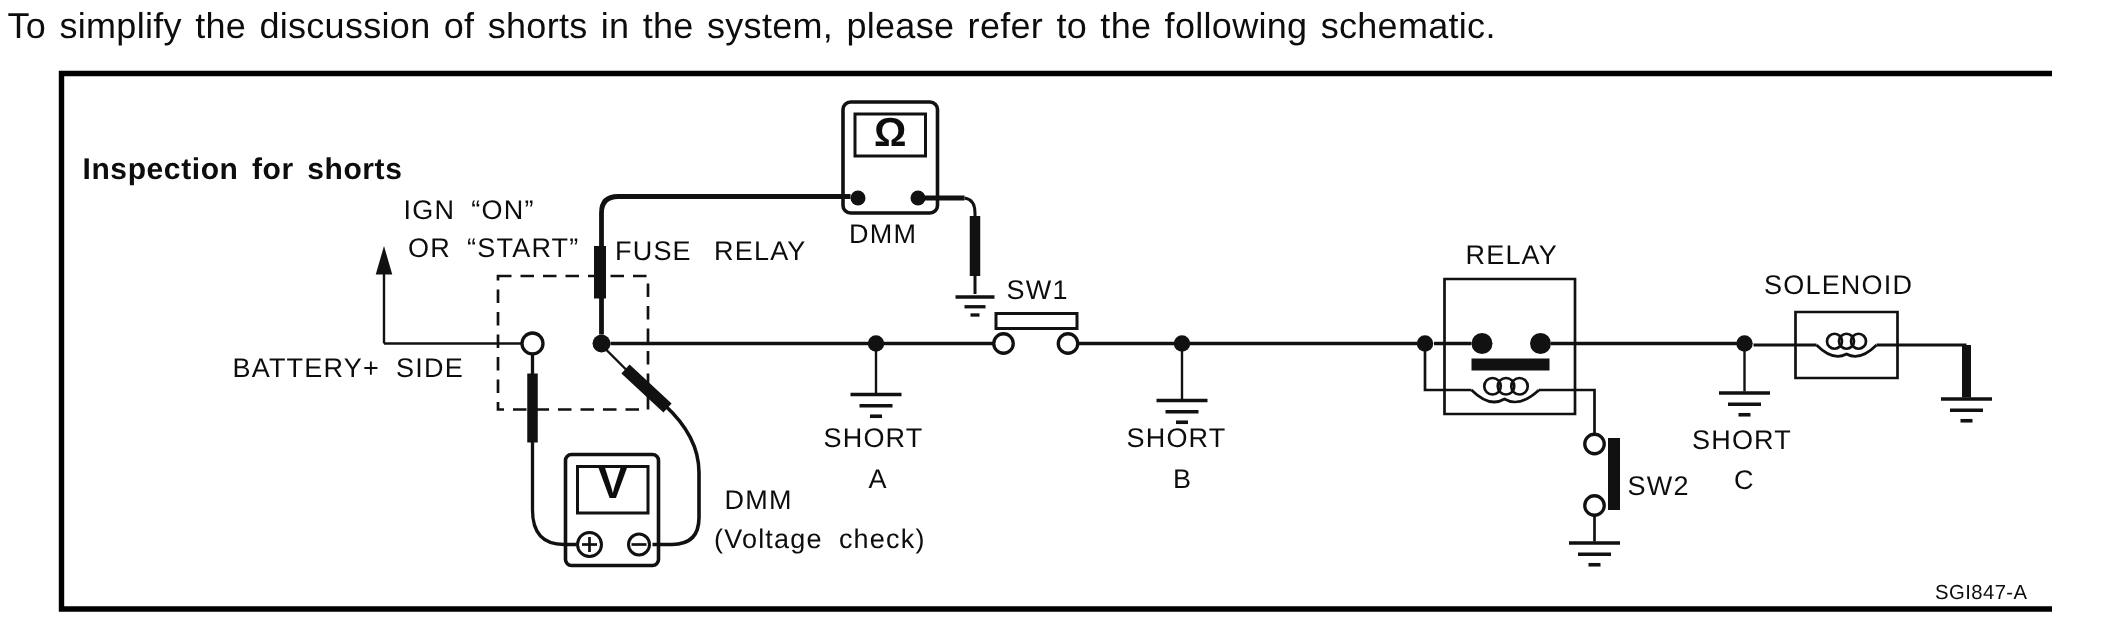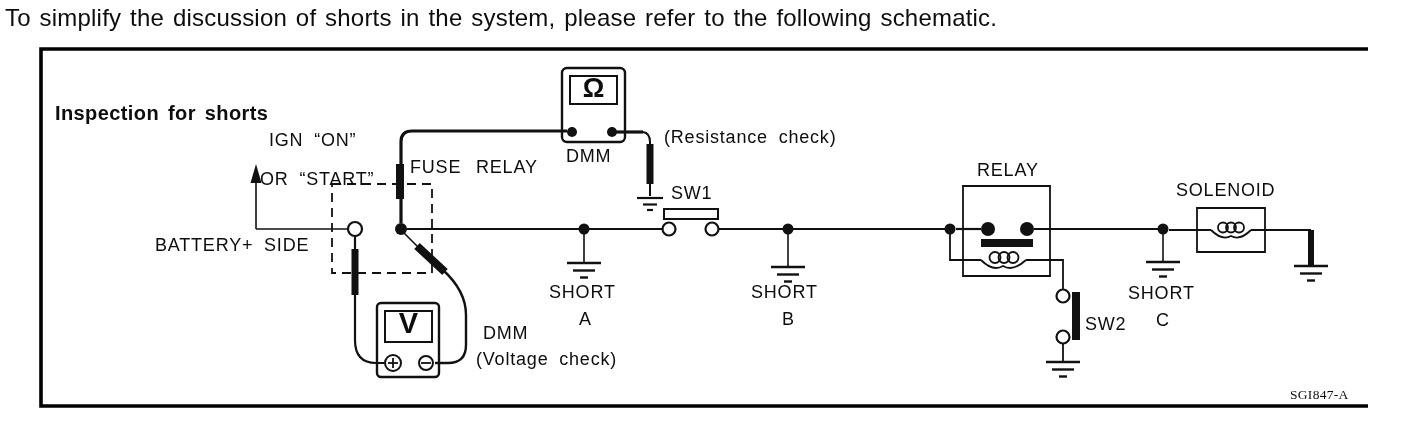--- a/index.html
+++ b/index.html
@@ -4,21 +4,21 @@
 <style>
   html,body{margin:0;padding:0;background:#ffffff;}
   #stage{
     position:relative;width:1368px;height:426px;background:#ffffff;
     font-family:"Liberation Sans", sans-serif;color:#0d0d0d;overflow:hidden;
   }
   .lbl{position:absolute;white-space:nowrap;color:#0d0d0d;font-size:18px;
        letter-spacing:0.8px;word-spacing:5px;line-height:1.1;}
   .intro{font-size:24px;letter-spacing:0.2px;word-spacing:2px;}
   .title{font-size:20px;font-weight:bold;letter-spacing:0.4px;word-spacing:3px;margin-top:44px;}
-  .small{font-size:13.5px;letter-spacing:0.3px;font-family:Liberation Serif, serif;}
+  .small{font-size:13.5px;letter-spacing:0.3px;}
   .display-glyph{position:absolute;text-align:center;font-weight:bold;color:#0d0d0d;}
   svg{position:absolute;left:0;top:0;}
   svg *{vector-effect:non-scaling-stroke;}
   .w{stroke:#111;fill:none;}
 </style>
 </head>
 <body>
 
 <div id="stage">
 
@@ -162,29 +162,28 @@
       <g>
         <circle class="w" cx="426" cy="363" r="7" stroke-width="2" fill="#fff"></circle>
         <line class="w" x1="421" y1="363" x2="431" y2="363" stroke-width="1.8"></line>
       </g>
     </g>
   </svg>
 
   <div class="lbl title" style="left:55px;top:58px;">Inspection for shorts</div>
 
   <div class="lbl" style="left:269px;top:131px;">IGN “ON”</div>
-  <div class="lbl" style="left:260px;top:156px;margin-top:14px;">OR “START”</div>
+  <div class="lbl" style="left:272px;top:156px;">OR “START”</div>
 
   <div class="lbl" style="left:410px;top:158px;word-spacing:9px;">FUSE RELAY</div>
 
   <div class="lbl" style="left:155px;top:236px;">BATTERY+ SIDE</div>
 
   <div class="display-glyph" style="left:570px;top:73px;width:47px;font-size:27px;">Ω</div>
   <div class="lbl" style="left:566px;top:147px;">DMM</div>
-  <div class="lbl" style="left:664px;top:128px;">(Resistance check)</div>
 
   <div class="lbl" style="left:671px;top:184px;">SW1</div>
 
   <div class="lbl" style="left:549px;top:283px;">SHORT</div>
   <div class="lbl" style="left:579px;top:310px;">A</div>
 
   <div class="lbl" style="left:751px;top:283px;">SHORT</div>
   <div class="lbl" style="left:782px;top:310px;">B</div>
 
   <div class="display-glyph" style="left:385px;top:307px;width:47px;font-size:29px;">V</div>

